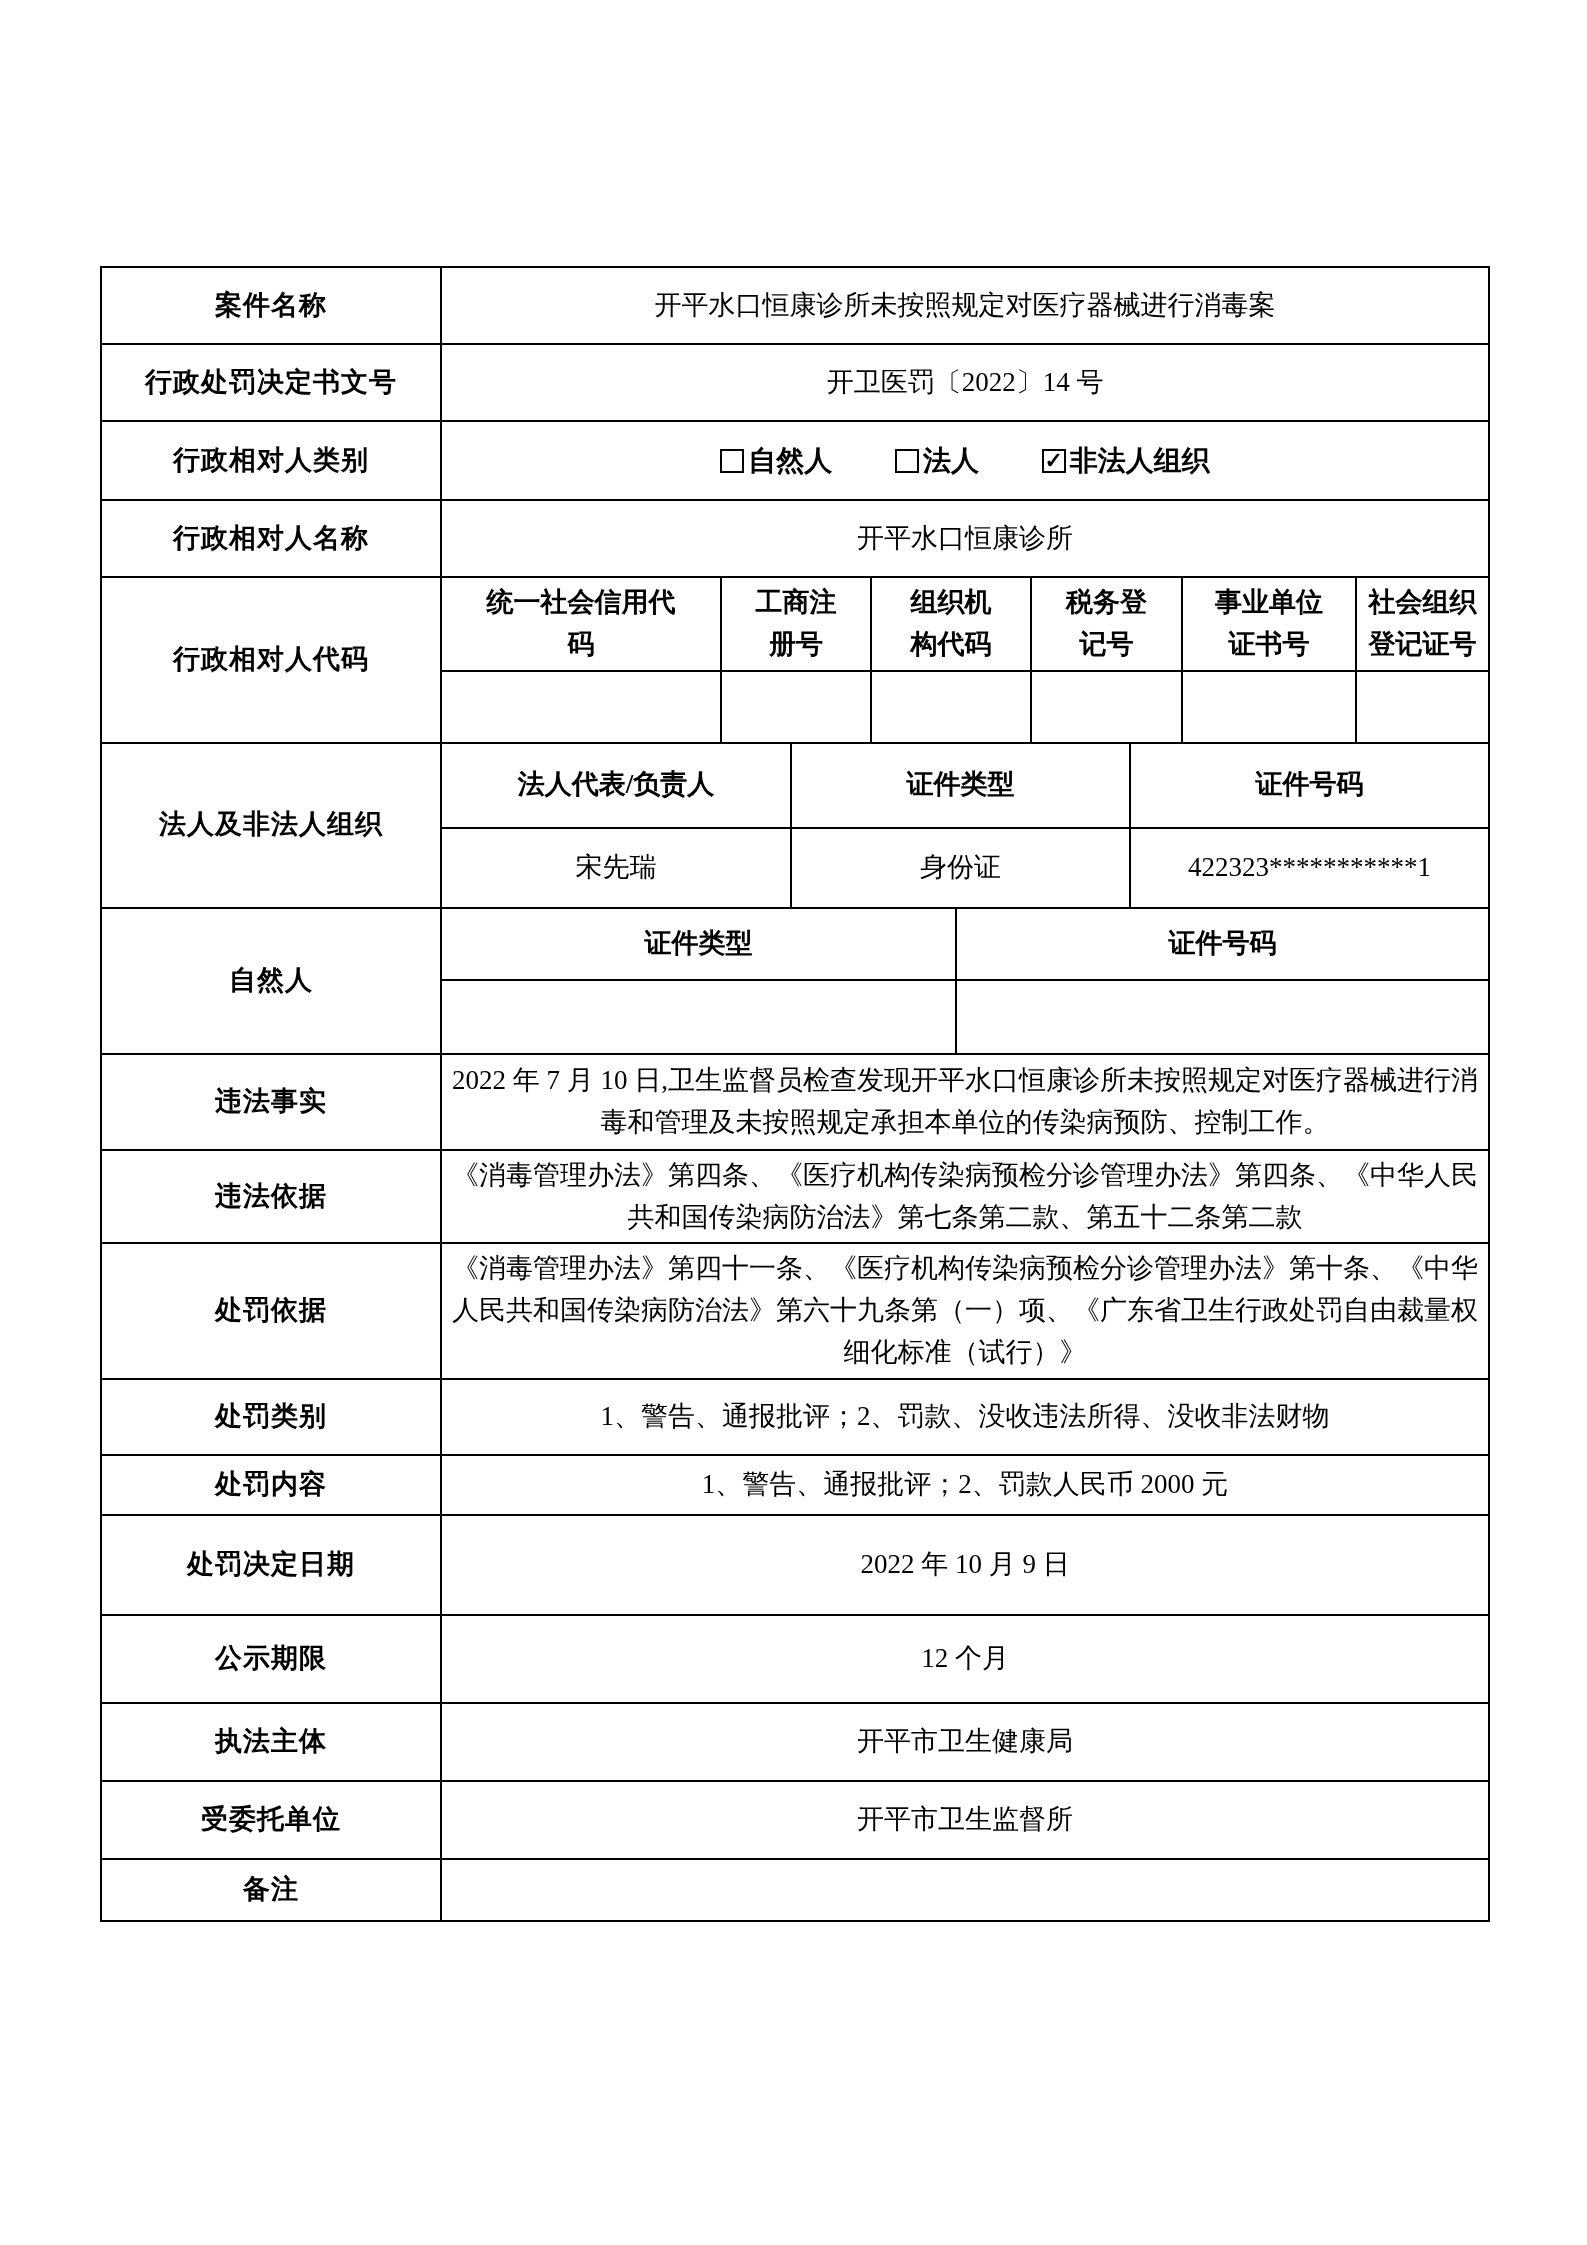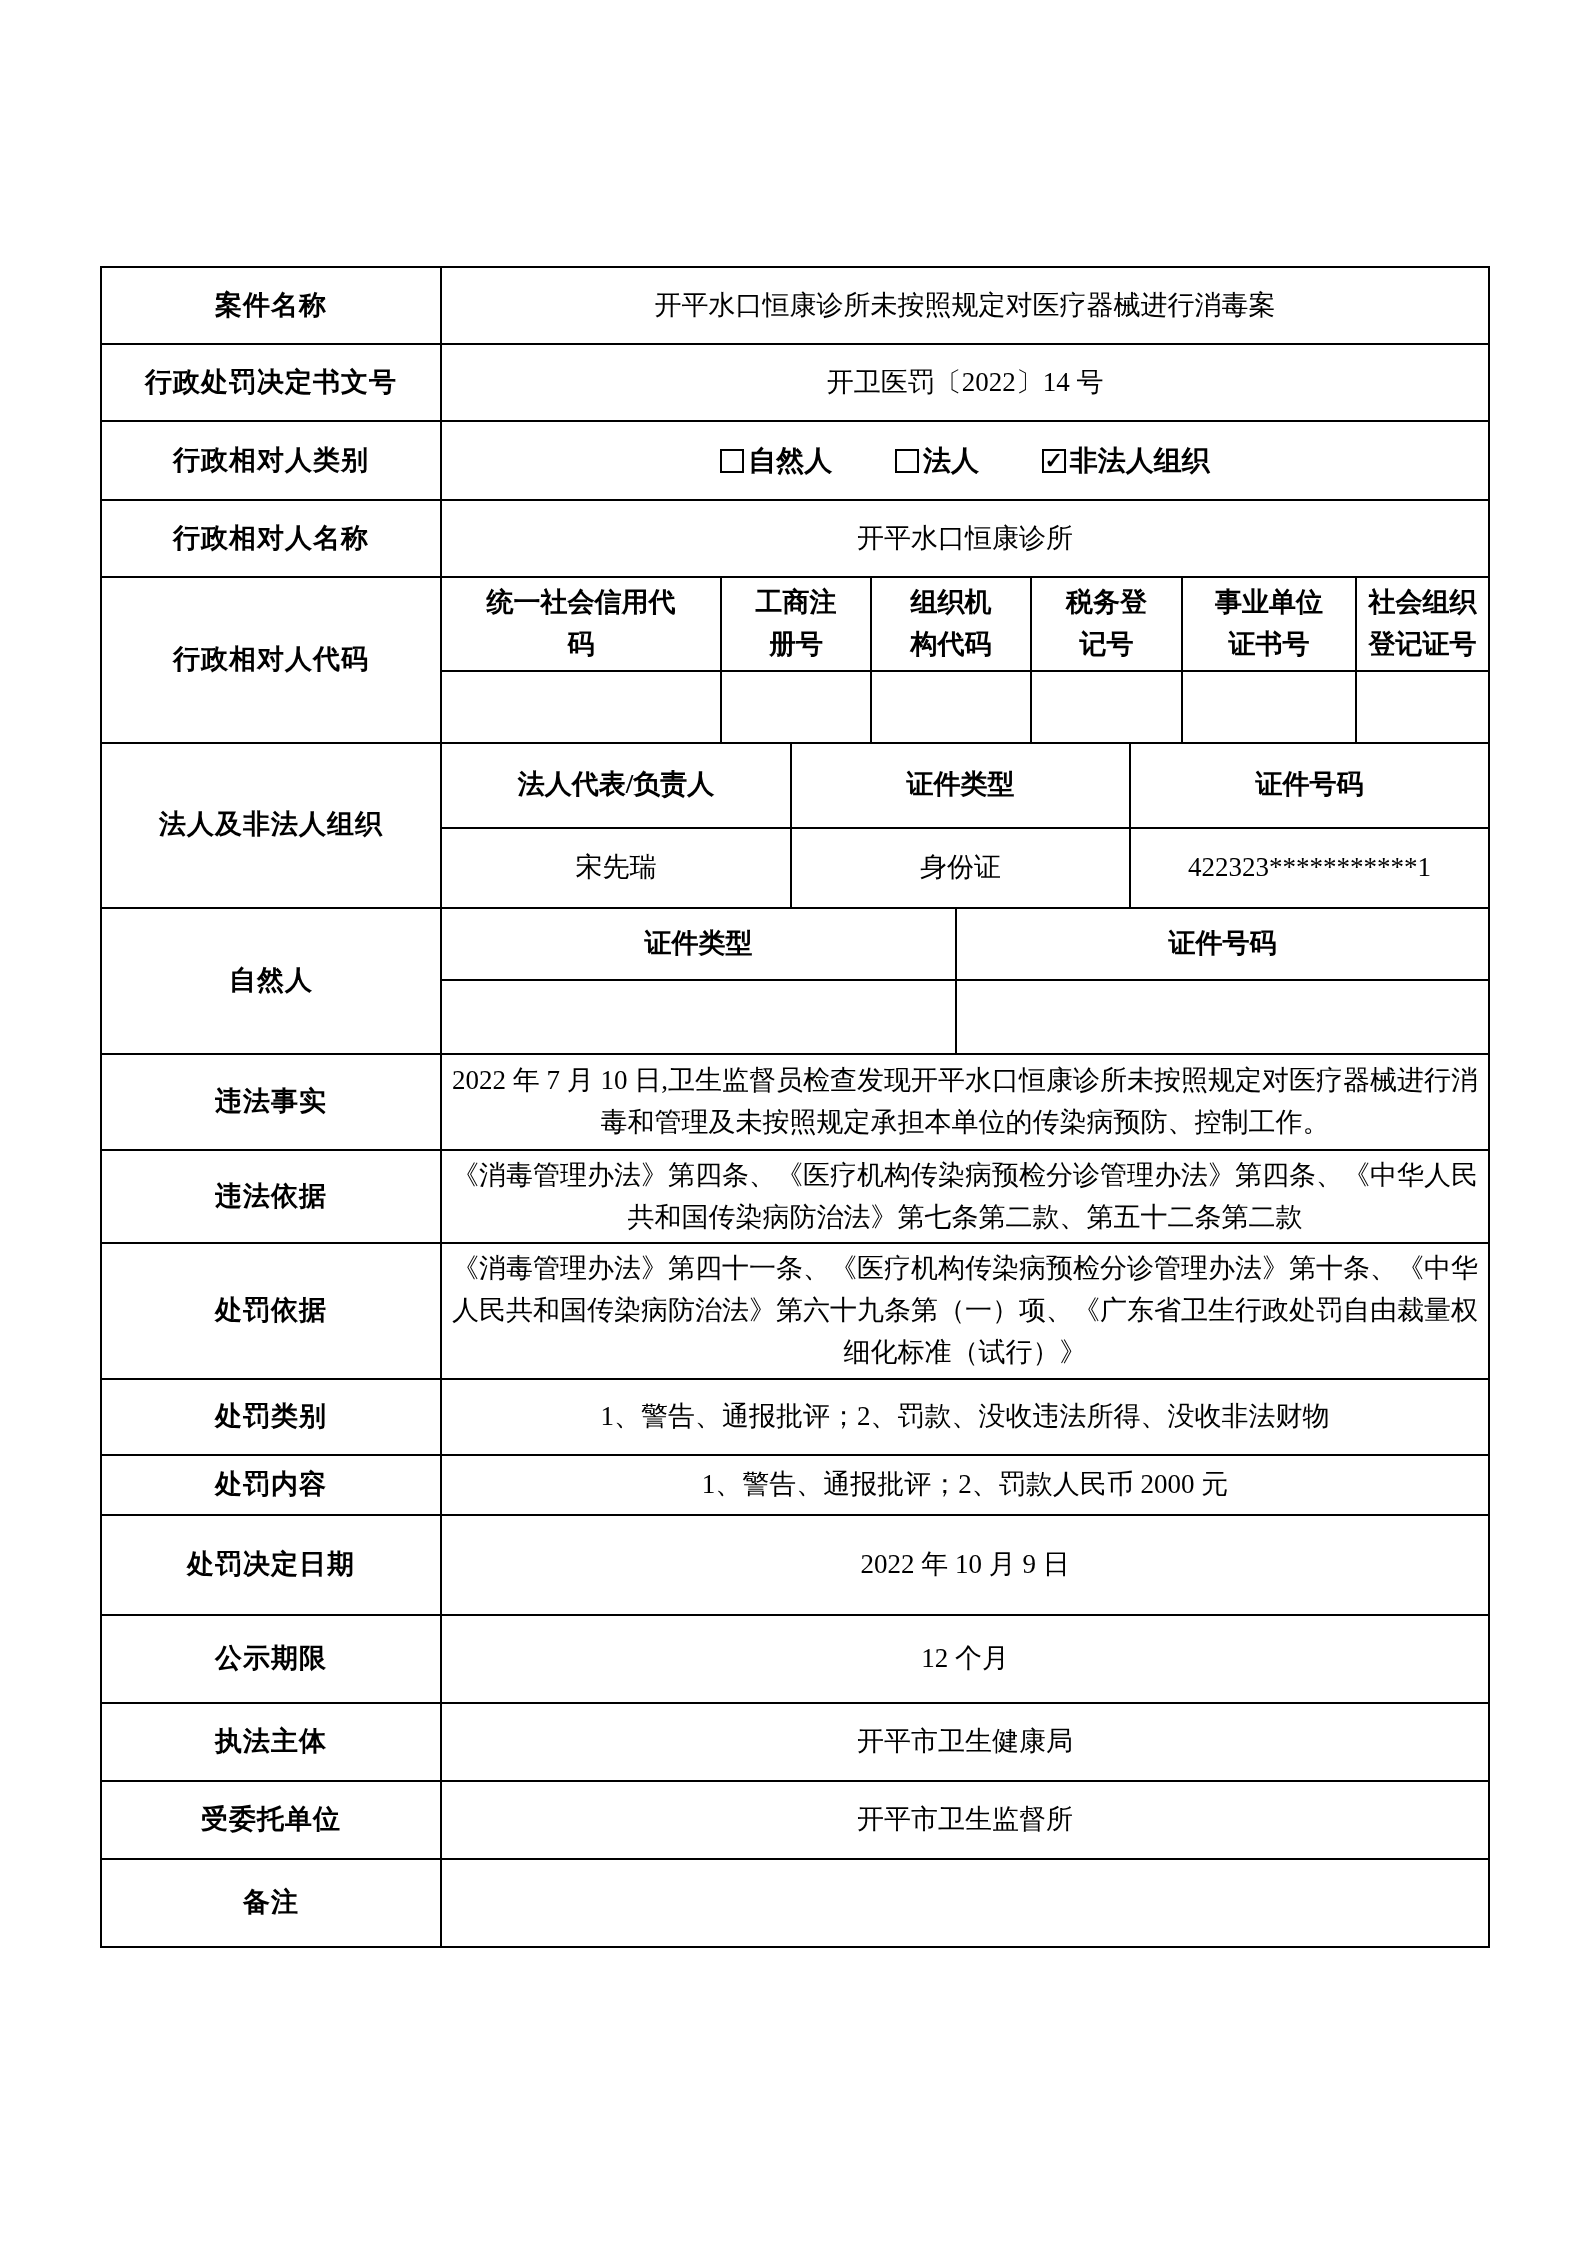--- a/index.html
+++ b/index.html
@@ -66,21 +66,21 @@
   tr.r-nat-v  { height: 74px; }
   tr.r-facts  { height: 96px; }
   tr.r-basis1 { height: 83px; }
   tr.r-basis2 { height: 127px; }
   tr.r-cat    { height: 76px; }
   tr.r-content{ height: 60px; }
   tr.r-date   { height: 100px; }
   tr.r-period { height: 88px; margin-left: 16px; }
   tr.r-body   { height: 78px; }
   tr.r-unit   { height: 78px; padding-left: 12px; }
-  tr.r-remark { height: 88px; margin-left: 9px; }
+  tr.r-remark { height: 62px; margin-left: 9px; }
   
   .opt {
     display: inline-block;
     margin: 0 28px;
     font-weight: bold;
     font-size: 28px;
     white-space: nowrap;
   }
   .cb {
     display: inline-block;

